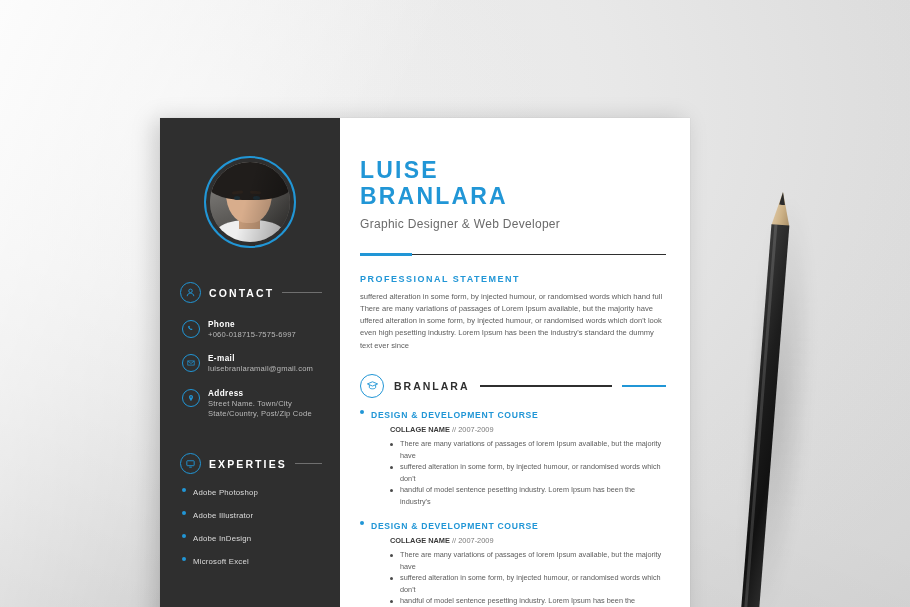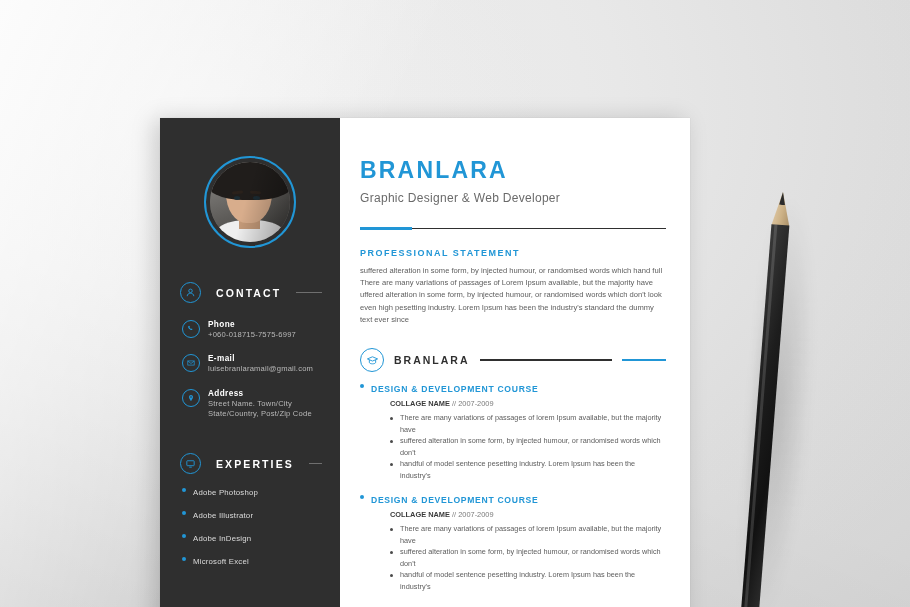--- a/index.html
+++ b/index.html
@@ -124,21 +124,21 @@
     position: absolute; inset: 0;
     background: linear-gradient(105deg, rgba(0,0,0,0) 45%, rgba(0,0,0,0.38) 100%);
   }
 
   
   .lsec {
     margin-top: 34px;
     padding-left: 20px;
     display: flex;
     align-items: center;
-    gap: 15px;
+    gap: 8px;
   }
   .circ-icon {
     width: 19px; height: 19px;
     border-radius: 50%;
     border: 1.6px solid #2196d6;
     display: flex; align-items: center; justify-content: center;
     color: #2196d6;
     flex: 0 0 19px;
   }
   .circ-icon svg { display: block; }
@@ -514,20 +514,21 @@
             <span class="bar"><i style="width:62%"></i></span>
           </span>
         </div>
 
       </div>
     </div>
 
     <div class="right-col">
 
       <div class="name">
+        <div>LUISE</div>
         <div>BRANLARA</div>
       </div>
       <div class="role">Graphic Designer &amp; Web Developer</div>
 
       <div class="divider">
         <span class="blue"></span>
           <span class="dark"></span>
       </div>
 
       <div class="rsec-label">PROFESSIONAL STATEMENT</div>

